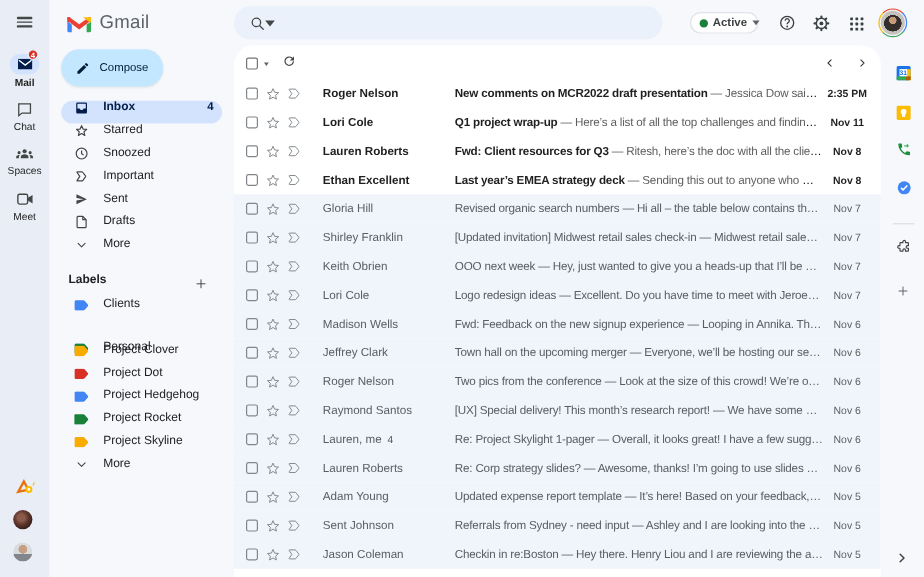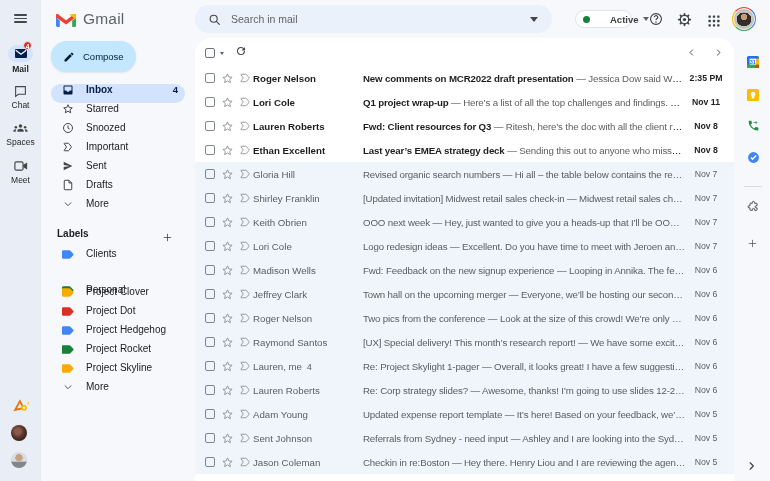--- a/index.html
+++ b/index.html
@@ -27,34 +27,34 @@
 .nav.sel{background:#d3e3fd;border-radius:10px;left:51px;width:134px;color:#041e49;font-weight:bold}
 .nav.sel .ic{margin-left:11px}
 .navhdr{position:absolute;left:57px;font-size:10px;font-weight:bold;color:#202124}
 .plus{position:absolute;left:162px;width:11px;height:11px}
 .tag{width:12px;height:9px}
 
 #search{position:absolute;left:195px;top:5px;width:357px;height:28px;background:#eaf1fb;border-radius:14px;display:flex;align-items:center}
 #search .txt{font-size:10.5px;color:#5f6368;margin-left:10px;flex:1}
 #active{position:absolute;left:575px;top:10px;width:57px;height:18px;background:#fff;border:1px solid #dfe3ea;border-radius:9px;display:flex;align-items:center}
 #active .dot{width:7px;height:7px;border-radius:50%;background:#188038;margin-left:7px;flex:none}
-#active .tx{font-size:9.5px;color:#3c4043;font-weight:bold;margin-left:20px}
+#active .tx{font-size:9.5px;color:#3c4043;font-weight:bold;margin-left:4px}
 .topico{position:absolute;top:12px}
 #avatar{position:absolute;left:732px;top:7px;width:24px;height:24px;border-radius:50%;background:conic-gradient(from 315deg,#ea4335 0 25%,#4285f4 25% 50%,#34a853 50% 75%,#fbbc04 75% 100%);display:flex;align-items:center;justify-content:center}
 #avatar .inner{width:22px;height:22px;border-radius:50%;background:radial-gradient(circle at 50% 40%,#c79b79 0 19%,rgba(0,0,0,0) 21%),radial-gradient(ellipse 62% 58% at 50% 52%,#332e2c 0 58%,rgba(0,0,0,0) 60%),#c5c1bd;border:1px solid #f1f3f6}
 
 #list{position:absolute;left:195px;top:38px;width:539px;height:443px;background:#fff;border-radius:16px 16px 0 0;overflow:hidden}
 #toolbar{height:28px;position:relative}
 .cb{width:10px;height:10px;border:1.2px solid #80868b;border-radius:2px;flex:none}
 #toolbar .cb{position:absolute;left:10px;top:10px;border-color:#6f7377}
 .row{display:flex;align-items:center;height:24px;font-size:9.7px}
 .row .cb{margin-left:10px}
 .row svg.st{margin-left:6px;flex:none}
 .row svg.im{margin-left:5px;flex:none}
-.snd{width:100px;margin-left:2px;flex:none;overflow:hidden;white-space:nowrap}
+.snd{width:100px;margin-left:18px;flex:none;overflow:hidden;white-space:nowrap}
 .sub{flex:1;margin-left:10px;overflow:hidden;white-space:nowrap;letter-spacing:-0.15px;text-overflow:ellipsis}
 .dt{flex:none;width:48px;text-align:center;padding-right:8px;font-size:8.7px}
 .row.u .snd,.row.u .sub b{font-weight:bold;color:#1f1f1f}
 .row.u .sn{color:#5e5e5e}
 .row.u .dt{font-weight:bold;color:#1f1f1f}
 .row.r{background:#f0f4fb;color:#5a5d61}
 .row.r .dt{color:#5e5e5e}
 .cnt{font-size:8.5px;margin-left:5px;color:#52555a}
 
 .rrico{position:absolute;left:747px}
@@ -255,21 +255,20 @@
       </svg>
     </span>
 <span class="tx">More</span>
 </div>
 
 <div id="search">
 <svg style="margin-left:13px" width="13" height="13" viewBox="0 0 24 24" fill="none" stroke="#444746" stroke-width="2">
       <circle cx="10.5" cy="10.5" r="6.5"></circle>
       <path d="M15.5 15.5L21 21" stroke-linecap="round"></path>
     </svg>
-<span class="txt">Search in mail</span>
 <span class="caret" style="margin-right:14px;border-top-color:#444746"></span>
 </div>
 <div id="active">
 <span class="dot"></span>
     <span class="tx">Active</span>
 <span class="caret" style="margin-left:4px;border-left-width:3.5px;border-right-width:3.5px;border-top-width:4.5px"></span>
 </div>
 <div class="topico" style="left:649px"><svg width="14" height="14" viewBox="0 0 24 24" fill="none" stroke="#3c4043" stroke-width="1.9">
       <circle cx="12" cy="12" r="9.3"></circle>
       <path d="M9.2 9a2.9 2.9 0 115.2 1.8c-.8 1-2.4 1.4-2.4 3.1" fill="none"></path>

